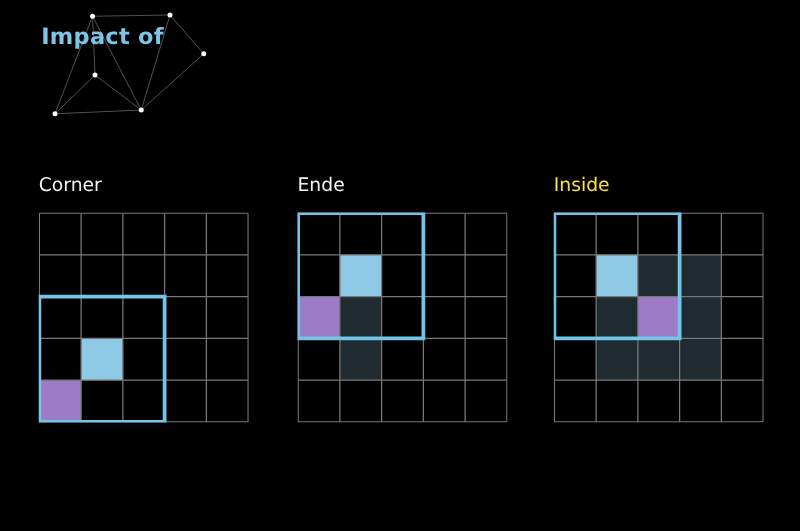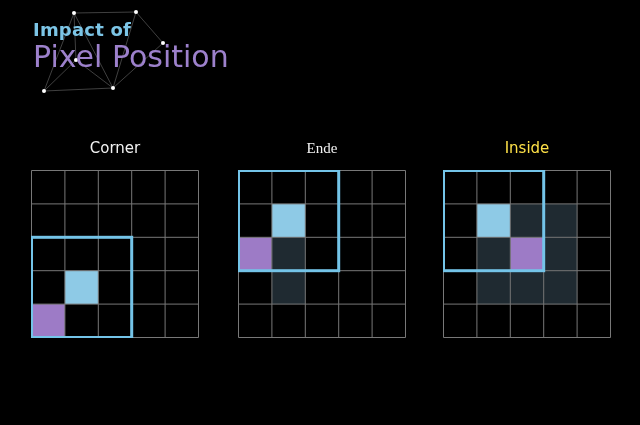--- a/index.html
+++ b/index.html
@@ -6,21 +6,21 @@
   body{
     width:640px;height:425px;background:#000;overflow:hidden;position:relative;
     font-family:"DejaVu Sans","Liberation Sans",sans-serif;
   }
   .page{position:absolute;left:0;top:0;width:584px;height:425px}
   .network{position:absolute;left:0;top:0;z-index:1}
   .titles{position:absolute;left:33px;top:19px;z-index:2}
   .kicker{font-size:18px;font-weight:bold;line-height:22px;letter-spacing:.2px}
   .main-title{font-size:30px;line-height:32px;font-weight:normal}
   .panel{position:absolute;top:139px;width:168px;z-index:2}
-  .panel-label{text-align:center;font-size:15px;line-height:19px;height:19px}
+  .panel-label{text-align:left;font-size:15px;line-height:19px;height:19px}
   .grid-svg{display:block;margin-top:12px}
   .p0{left:31px}.p1{left:238px}.p2{left:443px}
 </style>
 </head>
 <body style="background: rgb(0, 0, 0);">
 
 <div class="page">
 
   <svg class="network" width="210" height="110" viewBox="0 0 210 110">
       <line x1="74" y1="13" x2="136" y2="12" stroke="#9a9a9a" stroke-width="0.7" opacity="0.6"></line>
@@ -36,21 +36,20 @@
       <circle cx="74" cy="13" r="2" fill="#ffffff"></circle>
       <circle cx="136" cy="12" r="2" fill="#ffffff"></circle>
       <circle cx="163" cy="43" r="2" fill="#ffffff"></circle>
       <circle cx="76" cy="60" r="2" fill="#ffffff"></circle>
       <circle cx="113" cy="88" r="2" fill="#ffffff"></circle>
       <circle cx="44" cy="91" r="2" fill="#ffffff"></circle>
     </svg>
 
   <div class="titles">
     <div class="kicker" style="color: rgb(124, 197, 230);">Impact of</div>
-    <div class="main-title" style="color: rgb(157, 129, 204);">Pixel Position</div>
   </div>
 
   <div class="panel p0">
     <div class="panel-label" style="color: rgb(242, 242, 242);">Corner</div>
     <svg class="grid-svg" width="168" height="168" viewBox="0 0 168 168">
         <rect x="33.9" y="100.69999999999999" width="33.4" height="33.4" fill="#8ecae6"></rect>
         <rect x="0.5" y="134.1" width="33.4" height="33.4" fill="#9d7bc6"></rect>
         <line x1="0.5" y1="0.5" x2="0.5" y2="167.5" stroke="#787878" stroke-width="1"></line>
         <line x1="0.5" y1="0.5" x2="167.5" y2="0.5" stroke="#787878" stroke-width="1"></line>
         <line x1="33.9" y1="0.5" x2="33.9" y2="167.5" stroke="#787878" stroke-width="1"></line>
@@ -61,21 +60,21 @@
         <line x1="0.5" y1="100.69999999999999" x2="167.5" y2="100.69999999999999" stroke="#787878" stroke-width="1"></line>
         <line x1="134.1" y1="0.5" x2="134.1" y2="167.5" stroke="#787878" stroke-width="1"></line>
         <line x1="0.5" y1="134.1" x2="167.5" y2="134.1" stroke="#787878" stroke-width="1"></line>
         <line x1="167.5" y1="0.5" x2="167.5" y2="167.5" stroke="#787878" stroke-width="1"></line>
         <line x1="0.5" y1="167.5" x2="167.5" y2="167.5" stroke="#787878" stroke-width="1"></line>
         <rect x="0.5" y="67.3" width="100.19999999999999" height="100.19999999999999" fill="none" stroke="#74c4e8" stroke-width="3"></rect>
       </svg>
   </div>
 
   <div class="panel p1">
-    <div class="panel-label" style="color: rgb(242, 242, 242); font-family: Liberation Serif, serif;">Ende</div>
+    <div class="panel-label" style="color: rgb(242, 242, 242);">Ende</div>
     <svg class="grid-svg" width="168" height="168" viewBox="0 0 168 168">
         <rect x="33.9" y="33.9" width="33.4" height="33.4" fill="#8ecae6"></rect>
         <rect x="0.5" y="67.3" width="33.4" height="33.4" fill="#9d7bc6"></rect>
         <rect x="33.9" y="67.3" width="33.4" height="33.4" fill="#1f2a31"></rect>
         <rect x="33.9" y="100.69999999999999" width="33.4" height="33.4" fill="#1f2a31"></rect>
         <line x1="0.5" y1="0.5" x2="0.5" y2="167.5" stroke="#787878" stroke-width="1"></line>
         <line x1="0.5" y1="0.5" x2="167.5" y2="0.5" stroke="#787878" stroke-width="1"></line>
         <line x1="33.9" y1="0.5" x2="33.9" y2="167.5" stroke="#787878" stroke-width="1"></line>
         <line x1="0.5" y1="33.9" x2="167.5" y2="33.9" stroke="#787878" stroke-width="1"></line>
         <line x1="67.3" y1="0.5" x2="67.3" y2="167.5" stroke="#787878" stroke-width="1"></line>

